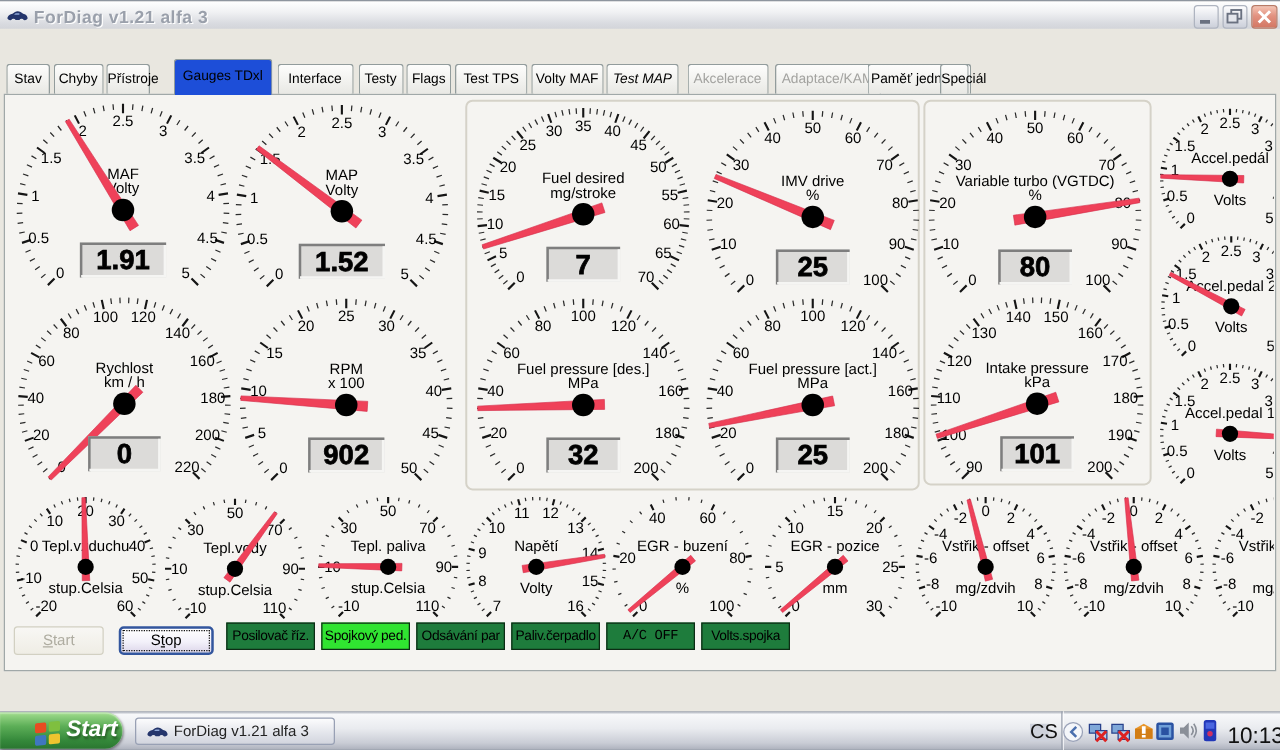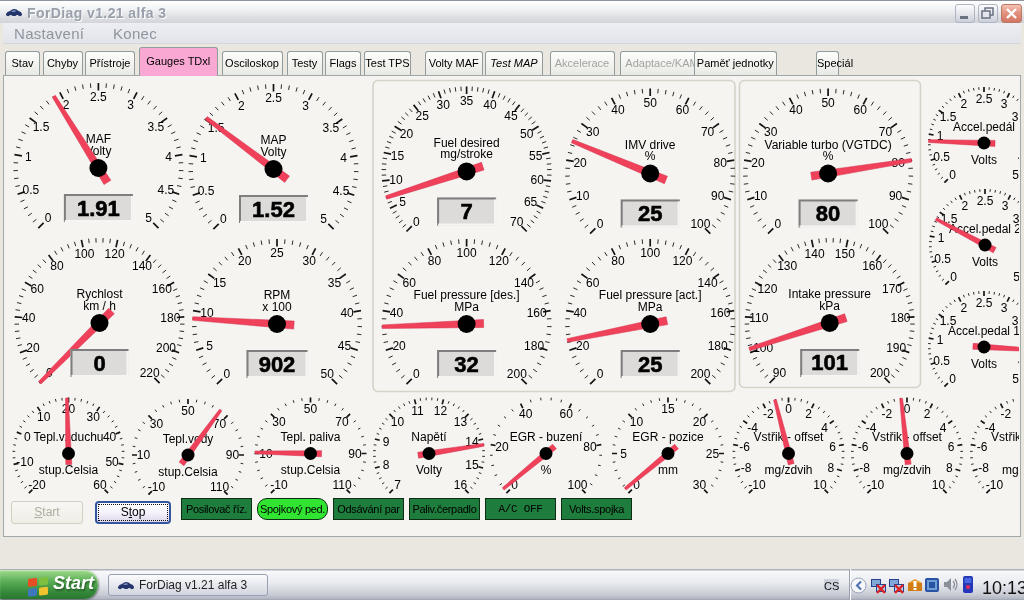--- a/index.html
+++ b/index.html
@@ -15,21 +15,21 @@
 #btnmin { left:955px; } #btnmax { left:978px; }
 #btnclose { left:1001px; width:21px; background:linear-gradient(#f5c4b4, #e29280 45%, #d37763); border:1px solid #b87a66; }
 #btnmin:after { content:""; position:absolute; left:4px; bottom:3px; width:8px; height:3px; background:#6a7180; }
 
 #menubar { position:absolute; left:3px; top:23px; width:1018px; height:21px; background:linear-gradient(#eceef3,#e2e4ea); border-bottom:1px solid #d4d6dc; }
 .menuitem { position:absolute; top:2px; font-size:15px; color:#8f959e; letter-spacing:0.3px; }
 
 #tabstrip { position:absolute; left:0; top:44px; width:1024px; height:31px; }
 .tab { position:absolute; top:7px; height:24px; background:linear-gradient(#fdfdfc,#f1f1ee 60%,#e8e8e4); border:1px solid #929c9c; border-bottom:none; border-radius:3px 3px 0 0; font-size:11px; color:#000; text-align:center; line-height:23px; }
 .tab.gray { color:#a3a3a0; }
-.tab.active { top:3px; height:29px; background:#f9a8d4; z-index:5; line-height:26px; }
+.tab.active { top:3px; height:29px; background:#1d4ed8; z-index:5; line-height:26px; }
 
 #page { position:absolute; left:3px; top:75px; width:1018px; height:462px; background:#f5f4f1; border:1px solid #a0a8a8; }
 
 #btnstrip { position:absolute; left:4px; top:496px; width:1016px; height:40px; background:#f5f4f1; z-index:6; }
 .xpbtn { position:absolute; top:5px; height:23px; border-radius:3px; font-size:12px; text-align:center; }
 #btnstart { left:7px; width:72px; border:1px solid #d2d0c2; background:linear-gradient(#f8f7f4,#efede5); color:#aeaca0; line-height:21px; }
 #btnstop { left:91px; width:76px; border:2px solid #33569e; border-radius:4px; background:linear-gradient(#ffffff,#f3f1fa 55%,#ddd7ea); line-height:19px; }
 #btnstop .foc { position:absolute; left:1px; top:1px; right:1px; bottom:1px; border:1px dotted #111; }
 #btnstop .lbl { position:relative; }
 .gbtn { position:absolute; top:2px; width:71px; height:22px; background:#1e7c3c; border:1px solid #0c2c14; color:#000; font-size:11px; text-align:center; line-height:20px; white-space:nowrap; overflow:hidden; letter-spacing:-0.3px; }
@@ -45,21 +45,21 @@
   background:linear-gradient(#9aa0ac, #f7f8fa 8%, #e9ebef 45%, #c9ccd5 82%, #b2b6c1 96%, #9ba1ad);
 }
 #startbtn { position:absolute; left:0; top:1px; width:98px; height:29px; border-radius:0 14px 14px 0;
   background:linear-gradient(#9ad888 4%, #5cae57 38%, #34883a 78%, #2a7630);
   box-shadow:inset 0 1px 1px #c6eab8, 1px 1px 2px rgba(0,0,0,0.4); }
 #startbtn span { position:absolute; left:53px; top:3px; color:#fff; font-size:18px; font-weight:bold; font-style:italic; text-shadow:1px 2px 2px #265d26; }
 #taskbtn { position:absolute; left:108px; top:5px; width:160px; height:22px; border-radius:3px; border:1px solid #98a0b4;
   background:linear-gradient(#fcfcfd, #e4e6ec 55%, #d2d5de); font-size:12px; color:#222; }
 #taskbtn span { position:absolute; left:30px; top:3px; }
 #tray { position:absolute; right:0; top:0; width:175px; height:31px; border-left:1px solid #9ba1ae; box-shadow:inset 1px 0 0 #fdfdfe; }
-#csbox { position:absolute; left:824px; top:10px; width:15px; height:14px; background:#ced2dc; font-size:11px; text-align:center; line-height:14px; color:#111; }
+#csbox { position:absolute; left:824px; top:10px; width:15px; height:14px; background:#ced2dc; font-size:16px; text-align:center; line-height:14px; color:#111; }
 #clock { position:absolute; left:982px; top:9px; font-size:18px; color:#111; }
 </style></head>
 <body>
 <div id="screen">
   <div id="page"></div>
 
 <svg width="1024" height="600" viewBox="0 0 1024 600" style="position:absolute;left:0;top:0;" font-family="Liberation Sans, sans-serif">
 <defs>
         <clipPath id="panelclip">
           <rect x="4" y="76" width="1015" height="420"></rect>
@@ -470,60 +470,56 @@
 <circle cx="1026.0" cy="453.5" r="6.5" fill="#000"></circle>
 </g>
 </svg>
   <div id="btnstrip">
     <div class="xpbtn" id="btnstart"><u class="m">S</u>tart</div>
     <div class="xpbtn" id="btnstop">
         <div class="foc"></div>
         <div class="lbl">S<u class="m">t</u>op</div>
       </div>
 <div class="gbtn" style="left:177px;">Posilovač říz.</div>
-<div class="gbtn bright" style="left:253px;border-radius:10px;">Spojkový ped.</div>
+<div class="gbtn bright" style="left:253px;">Spojkový ped.</div>
 <div class="gbtn" style="left:329px;">Odsávání par</div>
 <div class="gbtn" style="left:405px;">Paliv.čerpadlo</div>
 <div class="gbtn" style="left:481px;font-family:Liberation Mono, monospace;">A/C OFF</div>
 <div class="gbtn" style="left:557px;">Volts.spojka</div>
   </div>
   <div id="titlebar">
     <svg id="appicon" width="18" height="12">
         <path d="M1 7 Q2 4.5 5 4 L7 2.5 Q9 1.5 11.5 2.5 L13.5 4 Q16.5 4.6 17 7 L17 8 Q16 9.5 14 9 A2 2 0 0 0 10.5 9 L7.5 9 A2 2 0 0 0 4 9 Q2 9.5 1 8 Z" fill="#24356b"></path>
         <path d="M7.5 3.5 L10.5 3.5 L10.5 4.8 L6.2 4.8 Z" fill="#8fa8d8"></path>
       </svg>
     <div id="titletext">ForDiag v1.21 alfa 3</div>
     <div class="winbtn" id="btnmin"></div>
     <div class="winbtn" id="btnmax"><svg width="18" height="17">
           <rect x="6" y="3" width="8" height="7" fill="none" stroke="#6a7180" stroke-width="1.5"></rect>
           <rect x="3" y="6" width="8" height="7" fill="#e4e6ec" stroke="#6a7180" stroke-width="1.5"></rect>
         </svg></div>
     <div class="winbtn" id="btnclose"><svg width="19" height="17">
           <path d="M5 4 L14 13 M14 4 L5 13" stroke="#fff" stroke-width="2.4"></path>
         </svg></div>
   </div>
-  <div id="menubar">
-    <div class="menuitem" style="left:11px;">Nastavení</div>
-    <div class="menuitem" style="left:110px;">Konec</div>
-  </div>
   <div id="tabstrip">
 <div class="tab" style="left:5.0px;width:35.0px;">Stav</div>
 <div class="tab" style="left:42.5px;width:40.0px;">Chyby</div>
-<div class="tab" style="left:85.0px;width:50.0px;">Přístroje</div>
+<div class="tab" style="left:85.0px;width:35px;">Přístroje</div>
 <div class="tab active" style="left:139.0px;width:78.5px;">Gauges TDxl</div>
-<div class="tab" style="left:221.5px;width:61.0px;">Osciloskop</div>
+<div class="tab" style="left:221.5px;width:61.0px;">Interface</div>
 <div class="tab" style="left:286.5px;width:36.0px;">Testy</div>
 <div class="tab" style="left:325.0px;width:36.0px;">Flags</div>
-<div class="tab" style="left:364.0px;width:47px;">Test TPS</div>
+<div class="tab" style="left:364.0px;width:58px;">Test TPS</div>
 <div class="tab" style="left:425.0px;width:57.5px;">Volty MAF</div>
 <div class="tab" style="left:485.0px;width:58.0px;font-style:italic;">Test MAP</div>
 <div class="tab gray" style="left:549.5px;width:65.0px;">Akcelerace</div>
 <div class="tab gray" style="left:619.5px;width:85.0px;">Adaptace/KAM</div>
 <div class="tab" style="left:694px;width:82.5px;">Paměť jednotky</div>
-<div class="tab" style="left:816px;width:23px;">Speciál</div>
+<div class="tab" style="left:752px;width:23px;">Speciál</div>
   </div>
   <div id="taskbar">
     <div id="startbtn">
       <svg width="26" height="24" style="position:absolute;left:26px;top:3px;">
         <g transform="skewY(-6)">
         <rect x="2" y="6" width="9" height="8" rx="1.5" fill="#e84c22"></rect>
         <rect x="13" y="6" width="9" height="8" rx="1.5" fill="#7fbf3f"></rect>
         <rect x="2" y="16" width="9" height="8" rx="1.5" fill="#3f77bf"></rect>
         <rect x="13" y="16" width="9" height="8" rx="1.5" fill="#efc42f"></rect>
         </g>

